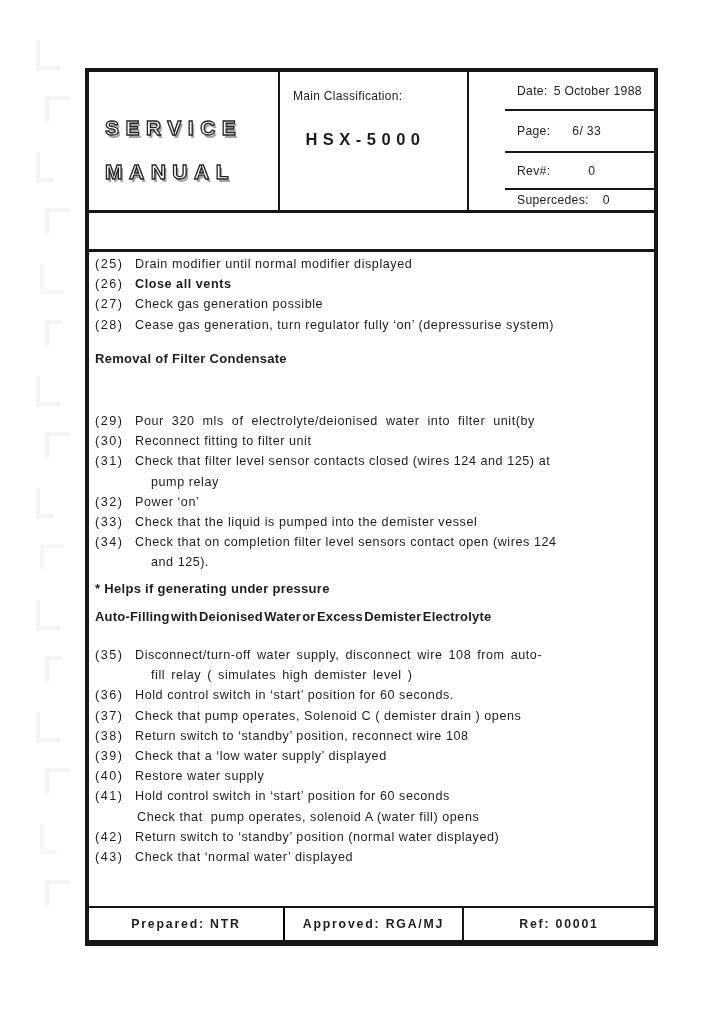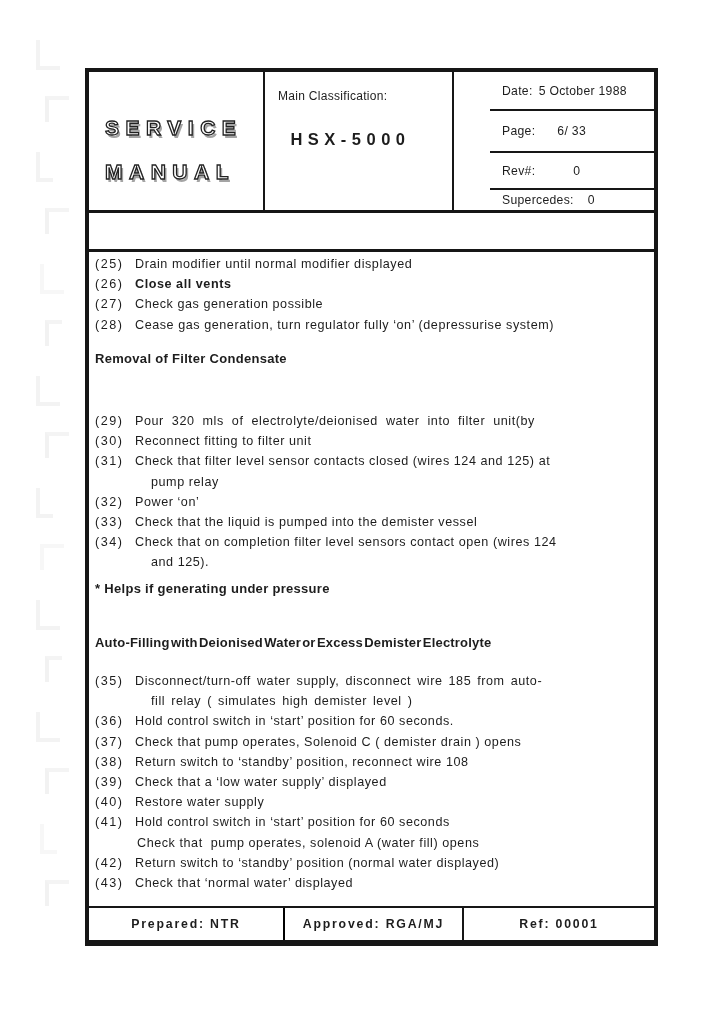--- a/index.html
+++ b/index.html
@@ -16,21 +16,21 @@
   .stray { position:absolute; left:546px; top:895px; width:3px; height:6px;
            background:rgba(0,0,0,0.45); transform:rotate(14deg); border-radius:1px; }
 
   
   .page { position:absolute; left:85px; top:68px; width:573px; height:878px;
           background:#fff; border:4px solid #161616; border-bottom-width:6px;
           display:flex; flex-direction:column; }
 
   
   .hdr { height:141px; display:flex; border-bottom:3px solid #161616; flex:0 0 auto; }
-  .hdr-c1 { width:176px; border-right:2px solid #161616; padding:34px 0 0 16px; }
+  .hdr-c1 { width:191px; border-right:2px solid #161616; padding:34px 0 0 16px; }
   .outline-title { font-size:21px; font-weight:bold; letter-spacing:6.5px; line-height:44px;
           color:#ffffff; -webkit-text-stroke:1.3px #222;
           text-shadow:2px 2.5px 0 rgba(90,90,90,0.55); white-space:nowrap; }
   .hdr-c2 { width:189px; border-right:2px solid #161616; position:relative; }
   .mc-label { position:absolute; top:17px; left:13px; font-size:12px; letter-spacing:0.3px; }
   .model { position:absolute; top:58px; left:0; right:16px; text-align:center;
            font-size:16.5px; font-weight:bold; letter-spacing:5.5px; white-space:nowrap; }
   .hdr-c3 { flex:1; display:flex; flex-direction:column;padding-left:36px; }
   .meta-row { display:flex; align-items:center; padding-left:12px; font-size:12.2px;
               letter-spacing:0.3px; white-space:pre; }
@@ -51,21 +51,21 @@
   .txt { white-space:pre; letter-spacing:0.55px; }
   .b   { font-weight:bold; }
   .cont  { padding-left:16px; }
   .cont0 { padding-left:2px; }
   .ws2 { word-spacing:2px; }
   .ws4 { word-spacing:4px; }
   .heading { font-weight:bold; font-size:13px; line-height:20.2px; letter-spacing:0.3px; white-space:pre; }
   .h-removal  { margin-top:14px; }
   .grp-b      { margin-top:42px; }
   .h-note     { margin-top:6px; }
-  .h-autofill { margin-top:34px; word-spacing:-2.5px; letter-spacing:0.2px; }
+  .h-autofill { margin-top:8px; word-spacing:-2.5px; letter-spacing:0.2px; }
   .grp-c      { margin-top:18px; }
 
   
   .ftr { flex:0 0 34px; border-top:2px solid #161616; display:flex; }
   .ftr-cell { display:flex; align-items:center; justify-content:center;
               font-size:12.3px; font-weight:bold; letter-spacing:1.8px; white-space:pre; }
   .ftr-cell.f1 { width:196px; border-right:2px solid #000000; }
   .ftr-cell.f2 { width:179px; border-right:2px solid #161616; }
   .ftr-cell.f3 { flex:1;border-radius:13px; }
 </style>
@@ -177,21 +177,21 @@
     <div class="step">
       <span class="num"></span>
       <span class="txt cont">and 125).</span>
     </div>
 
     <div class="heading h-note">* Helps if generating under pressure</div>
     <div class="heading h-autofill">Auto-Filling with Deionised Water or Excess Demister Electrolyte</div>
 
     <div class="step grp-c">
       <span class="num">(35)</span>
-      <span class="txt ws2">Disconnect/turn-off water supply, disconnect wire 185 from auto-</span>
+      <span class="txt ws2">Disconnect/turn-off water supply, disconnect wire 108 from auto-</span>
     </div>
     <div class="step">
       <span class="num"></span>
       <span class="txt cont ws2">fill relay ( simulates high demister level )</span>
     </div>
     <div class="step">
       <span class="num">(36)</span>
       <span class="txt">Hold control switch in ‘start’ position for 60 seconds.</span>
     </div>
     <div class="step">

